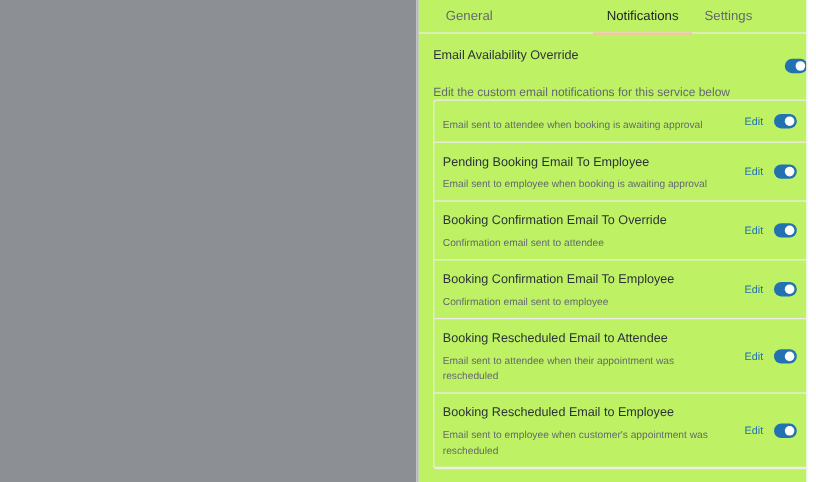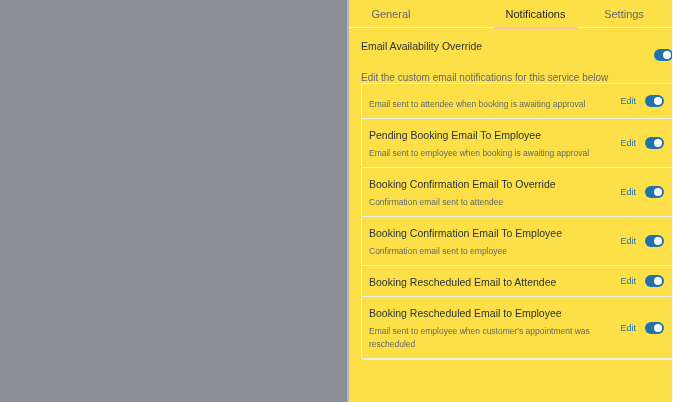--- a/index.html
+++ b/index.html
@@ -16,21 +16,21 @@
       background: #8c8f94;
     }
     .overlay-edge {
       position: absolute; left: 347px; top: 0;
       width: 2px; height: 402px;
       background: #b6b8bb;
     }
     .panel {
       position: absolute; left: 349px; top: 0;
       width: 331px; height: 402px;
-      background: #fde047;
+      background: #bef264;
       overflow: hidden;
     }
     .scroll-edge {
       position: absolute; right: 0; top: 0;
       width: 8px; height: 402px;
       border-left: 1px solid #f0f0f1;
       background: #ffffff;
     }
     .tabs {
       position: relative;
@@ -92,21 +92,21 @@
 </head>
 <body>
 
 <div class="overlay"></div>
 <div class="overlay-edge"></div>
 
 <div class="panel">
   <div class="tabs">
     <div class="tab" style="left:14px;width:56px;">General</div>
     <div class="tab active" style="left:145px;width:83px;">Notifications</div>
-    <div class="tab" style="left:249px;width:52px;">Settings</div>
+    <div class="tab" style="left:232px;width:52px;">Settings</div>
   </div>
 
   <div class="override">
     <div class="override-title">Email Availability Override</div>
     <div class="override-desc">Edit the custom email notifications for this service below</div>
     <div class="toggle"></div>
   </div>
 
   <div class="list">
     <div class="row">
@@ -135,20 +135,21 @@
     <div class="row">
       <div class="row-title">Booking Confirmation Email To Employee</div>
       <div class="row-desc">Confirmation email sent to employee</div>
       <div class="row-actions">
         <span class="edit-link">Edit</span>
         <div class="toggle"></div>
       </div>
     </div>
     <div class="row">
       <div class="row-title">Booking Rescheduled Email to Attendee</div>
+      <div class="row-desc">Email sent to attendee when their appointment was rescheduled</div>
       <div class="row-actions">
         <span class="edit-link">Edit</span>
         <div class="toggle"></div>
       </div>
     </div>
     <div class="row">
       <div class="row-title">Booking Rescheduled Email to Employee</div>
       <div class="row-desc">Email sent to employee when customer's appointment was rescheduled</div>
       <div class="row-actions">
         <span class="edit-link">Edit</span>

